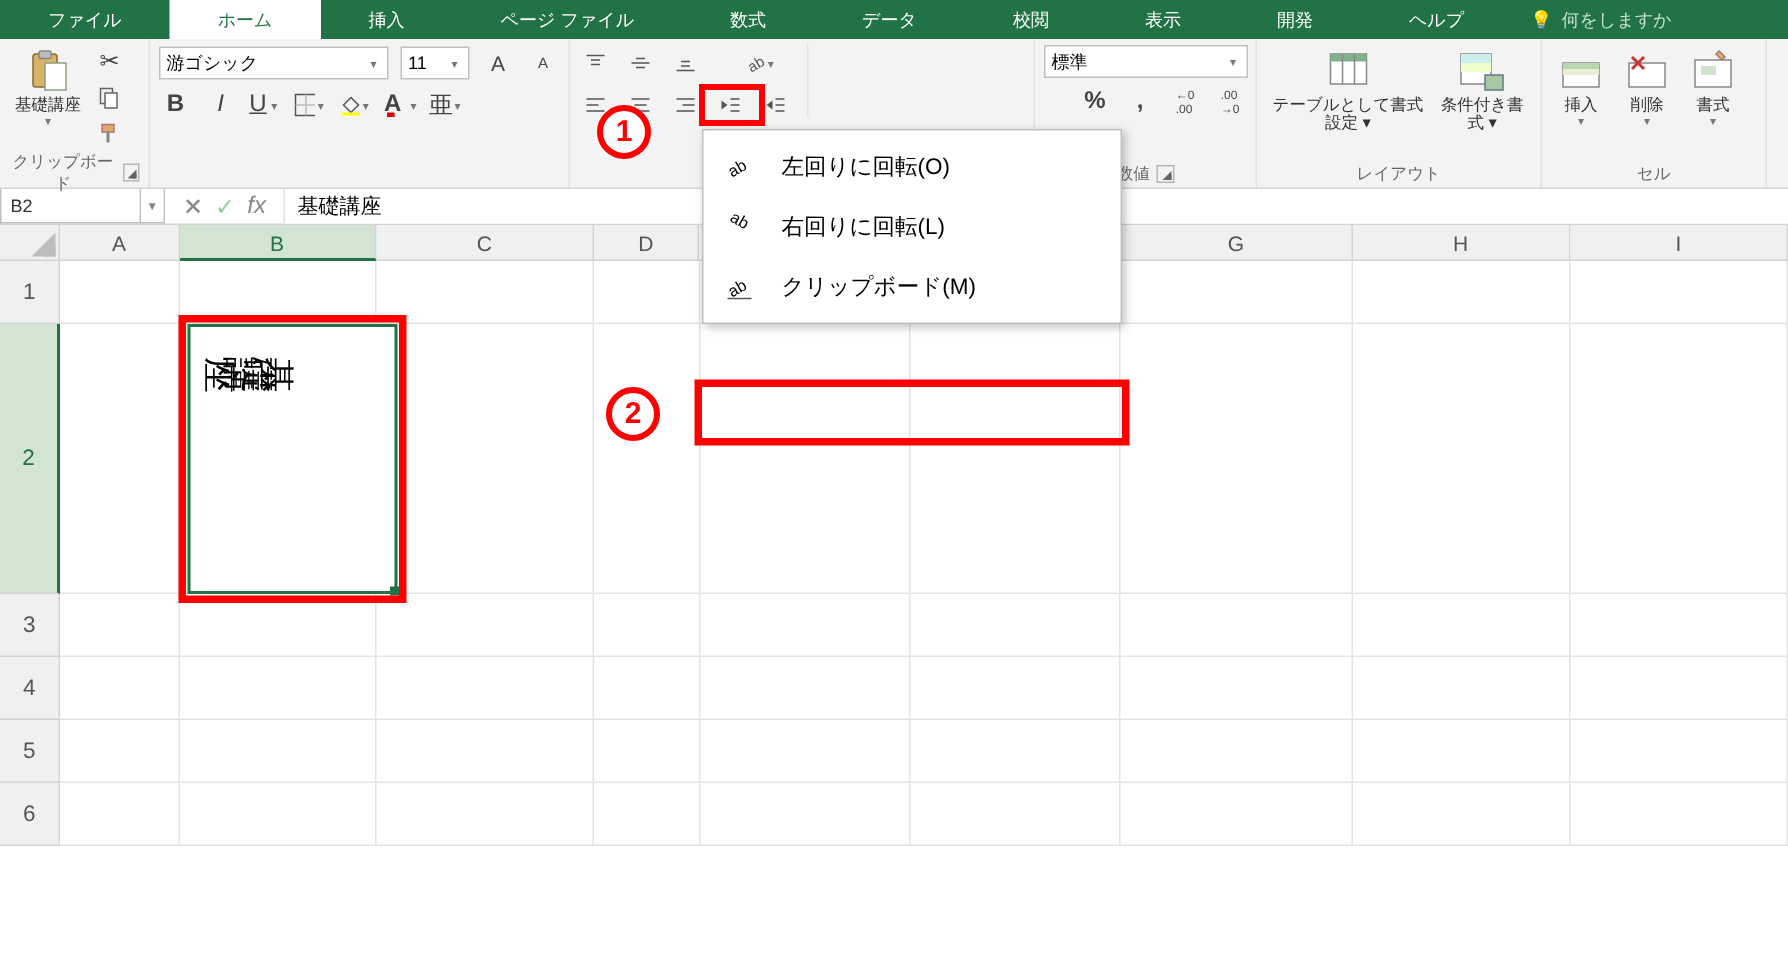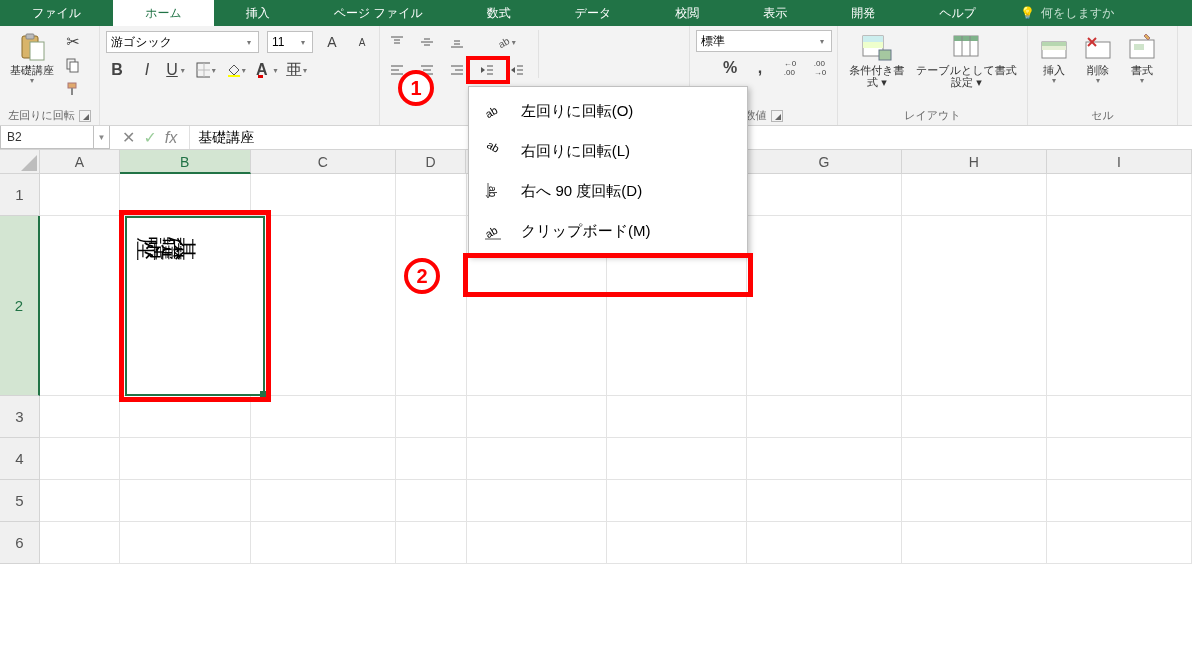--- a/index.html
+++ b/index.html
@@ -118,21 +118,21 @@
           </div>
         <div class="iconbtn">
             <svg width="16" height="16" viewBox="0 0 16 16">
               <rect x="3" y="2" width="8" height="5" fill="#e0a96d" stroke="#a77"></rect>
               <rect x="6" y="7" width="2" height="7" fill="#888"></rect>
             </svg>
           </div>
       </div>
     </div>
     <div class="grouplabel">
-        <span>左回りに回転</span> 
+        <span>クリップボード</span> 
         <span class="dlgcorner"></span>
       </div>
   </div>
 
   <div class="rgroup" style="width:280px">
     <div class="col" style="width:100%; gap:4px">
       <div class="row">
         <div class="combo" style="flex:1">
             <span>游ゴシック</span>
             <span style="flex:1"></span>
@@ -290,37 +290,37 @@
       </div>
     </div>
     <div class="grouplabel">
         <span>数値</span> 
         <span class="dlgcorner"></span>
       </div>
   </div>
 
   <div class="rgroup" style="width:190px">
     <div class="rgroup-content" style="gap:2px">
+      <div class="bigbtn">
+          <svg viewBox="0 0 32 32">
+            <rect x="4" y="4" width="24" height="20" fill="#fff" stroke="#888"></rect>
+            <rect x="4" y="4" width="24" height="5" fill="#7fb28a"></rect>
+            <line x1="12" y1="4" x2="12" y2="24" stroke="#888"></line>
+            <line x1="20" y1="4" x2="20" y2="24" stroke="#888"></line>
+          </svg>
+          <span class="smalltxt">テーブルとして書式設定 ▾</span>
+        </div>
       <div class="bigbtn">
           <svg viewBox="0 0 32 32">
             <rect x="2" y="4" width="20" height="20" fill="#fff" stroke="#888"></rect>
             <rect x="2" y="4" width="20" height="6" fill="#cee"></rect>
             <rect x="2" y="10" width="20" height="6" fill="#efc"></rect>
             <rect x="18" y="18" width="12" height="10" fill="#a5c8a0" stroke="#678"></rect>
           </svg>
           <span class="smalltxt">条件付き書式 ▾</span>
-        </div>
-      <div class="bigbtn">
-          <svg viewBox="0 0 32 32">
-            <rect x="4" y="4" width="24" height="20" fill="#fff" stroke="#888"></rect>
-            <rect x="4" y="4" width="24" height="5" fill="#7fb28a"></rect>
-            <line x1="12" y1="4" x2="12" y2="24" stroke="#888"></line>
-            <line x1="20" y1="4" x2="20" y2="24" stroke="#888"></line>
-          </svg>
-          <span class="smalltxt">テーブルとして書式設定 ▾</span>
         </div>
     </div>
     <div class="grouplabel">
         <span>レイアウト</span>
       </div>
   </div>
 
   <div class="rgroup" style="width:150px">
     <div class="rgroup-content">
       <div class="bigbtn">
@@ -482,30 +482,20 @@
     <span class="icon">
         <svg width="20" height="20">
           <text x="2" y="10" font-size="11" transform="rotate(30 10 10)">ab</text>
         </svg>
       </span>
     <span>右回りに回転(L)</span>
   </div>
   <div class="orient-item">
     <span class="icon">
         <svg width="20" height="20">
-          <path d="M5 2 L5 16" stroke="#555"></path>
-          <path d="M3 14 L5 17 L7 14" fill="none" stroke="#555"></path>
-          <text x="9" y="14" font-size="10" transform="rotate(90 12 8)">ab</text>
-        </svg>
-      </span>
-    <span>右へ 90 度回転(D)</span>
-  </div>
-  <div class="orient-item">
-    <span class="icon">
-        <svg width="20" height="20">
           <text x="2" y="14" font-size="11" transform="rotate(-30 10 10)">ab</text>
           <line x1="2" y1="18" x2="18" y2="18" stroke="#555"></line>
         </svg>
       </span>
     <span>クリップボード(M)</span>
   </div>
 
   <div class="red-box2" style="left:-6px; top:166px; width:290px; height:44px"></div>
 </div>
 

